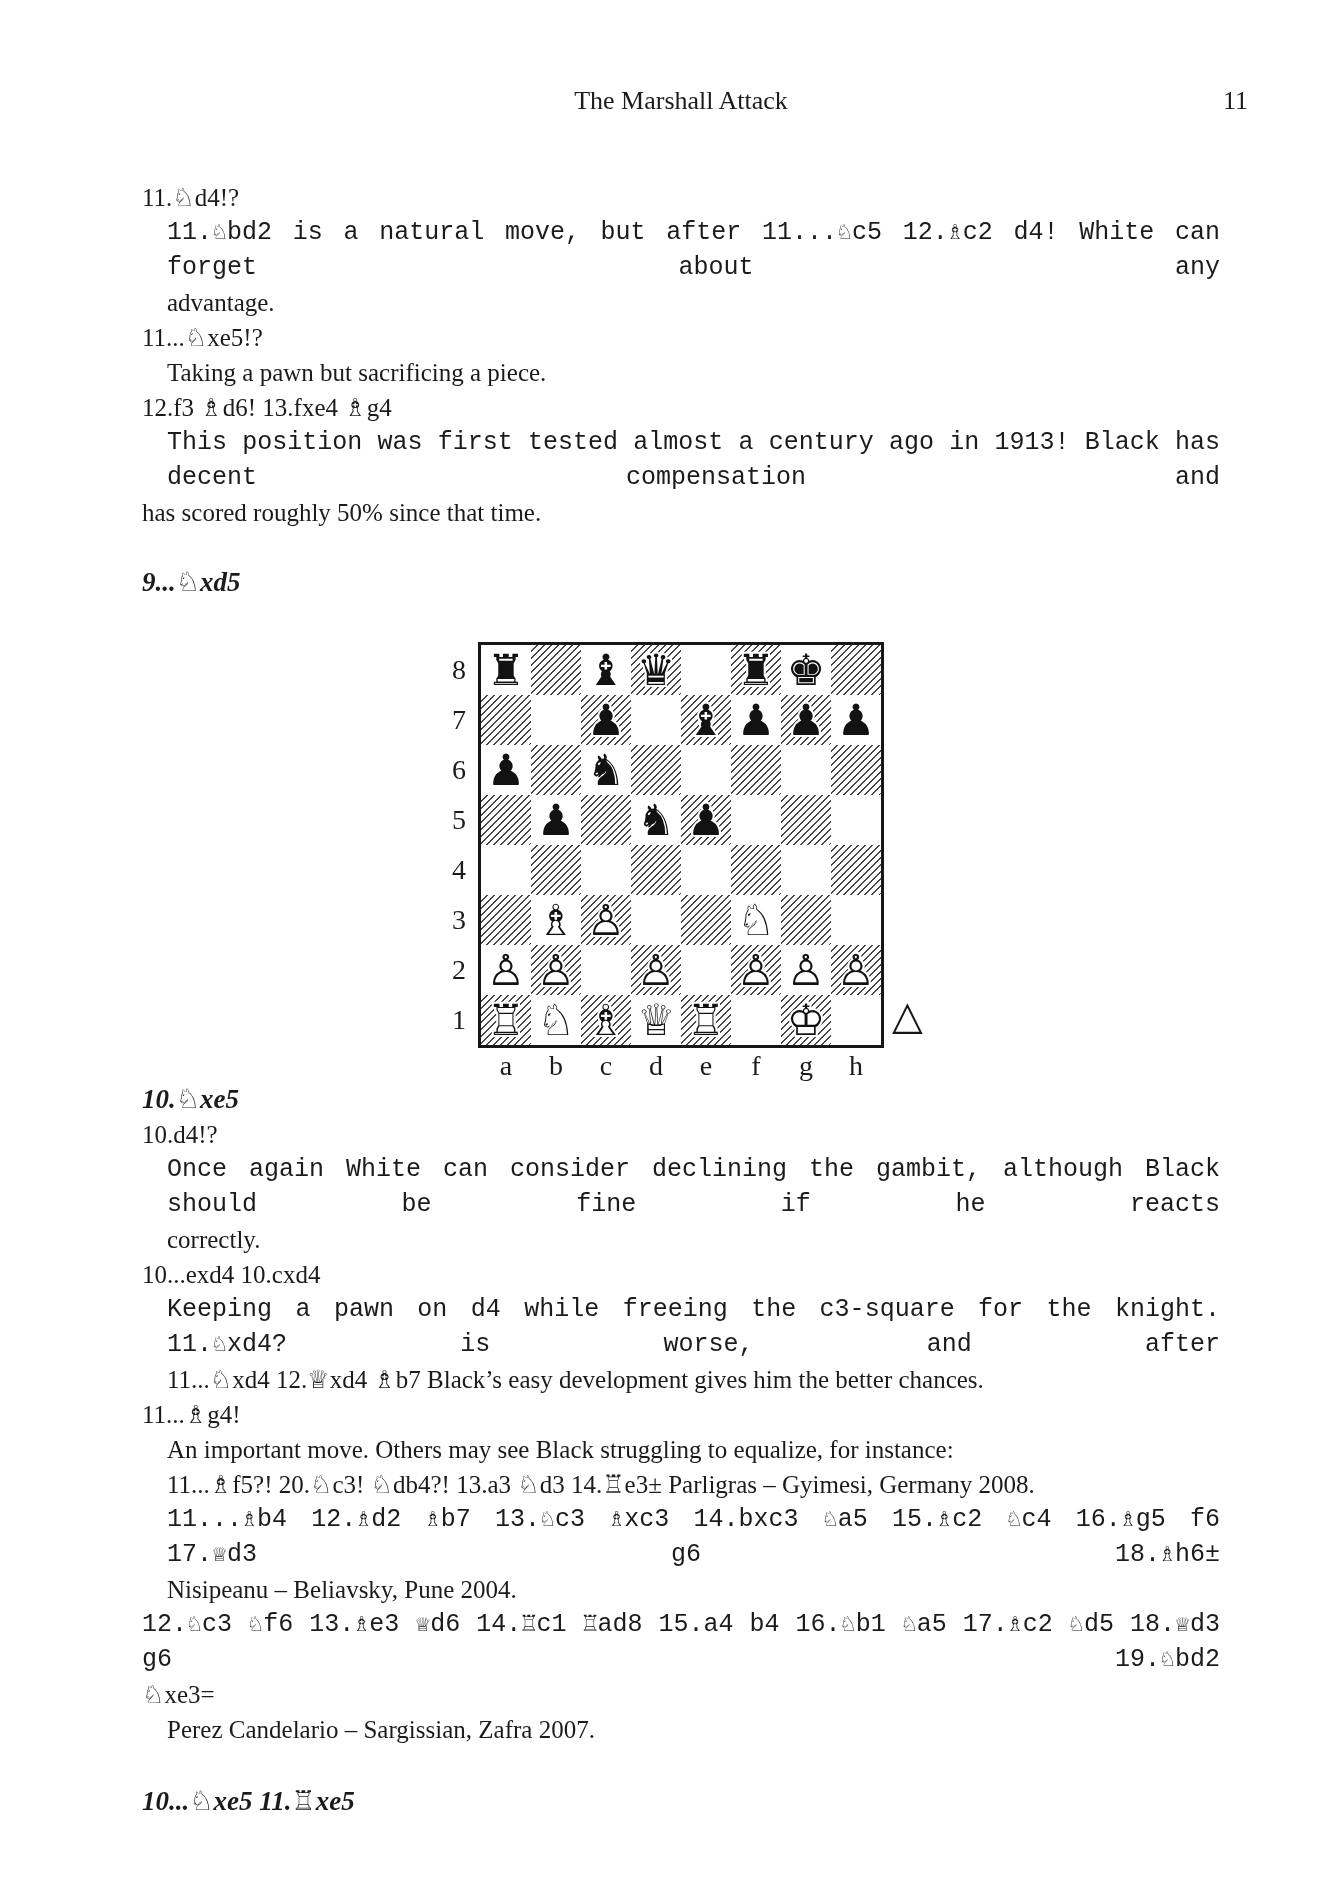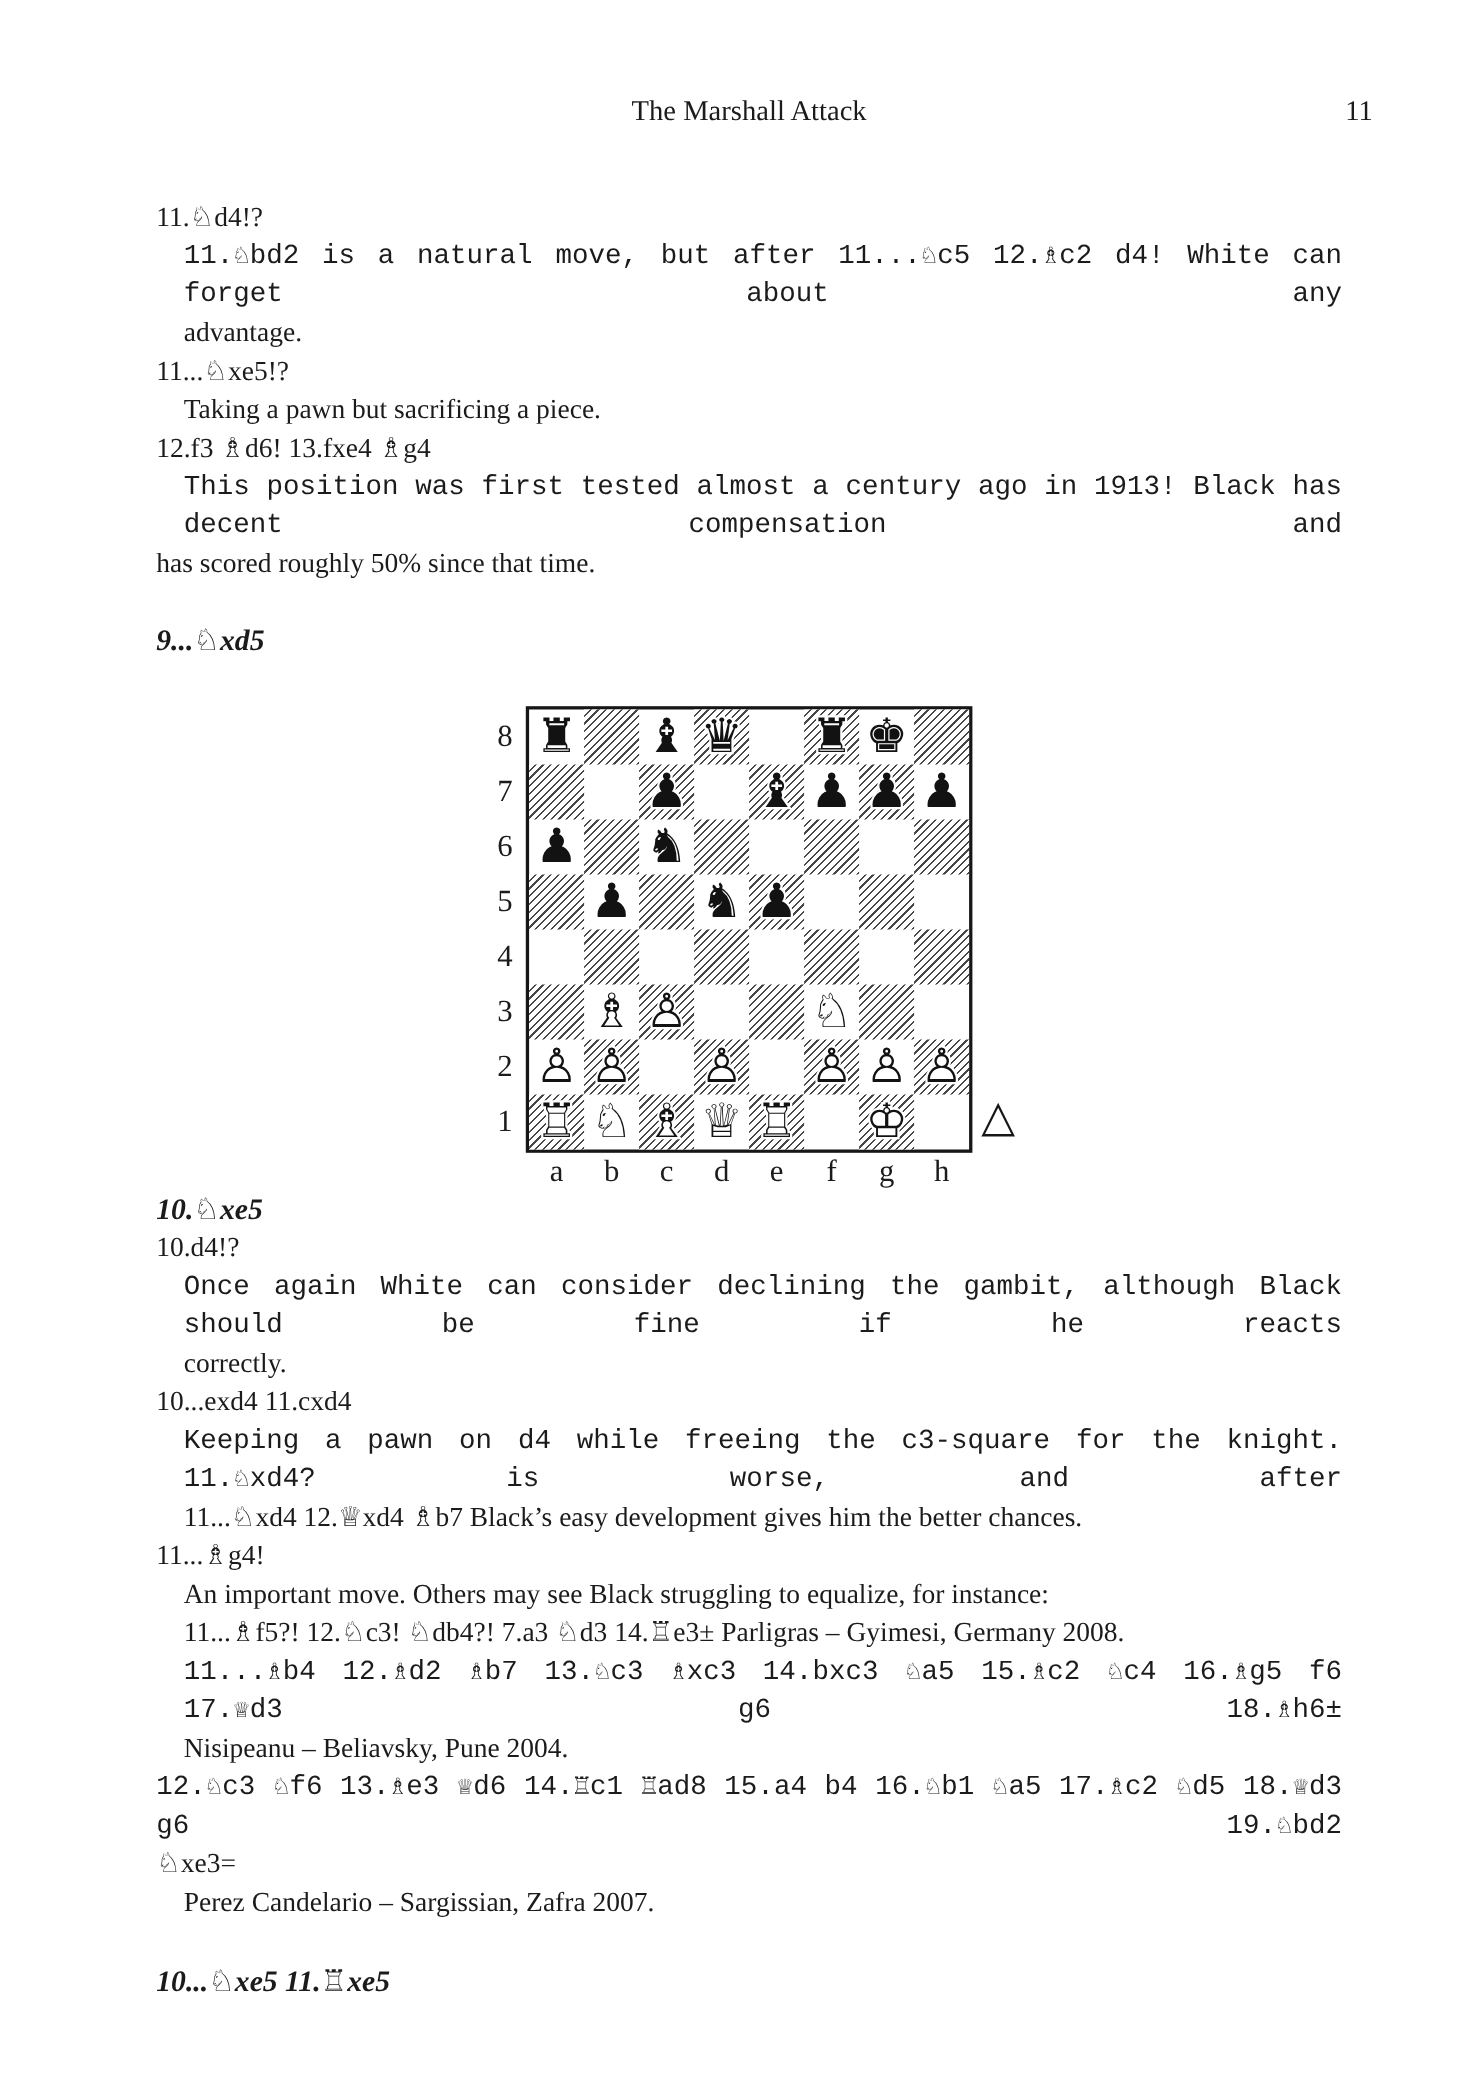--- a/index.html
+++ b/index.html
@@ -239,26 +239,26 @@
           <div>h</div>
         </div>
       <div class="wtm">△</div>
     </div>
 
     <div>
         <div class="line bold">10.♘xe5</div>
         <div class="line">10.d4!?</div>
         <div class="line indent justify">Once again White can consider declining the gambit, although Black should be fine if he reacts</div>
         <div class="line indent">correctly.</div>
-        <div class="line">10...exd4 11.cxd4</div>
+        <div class="line">10...exd4 10.cxd4</div>
         <div class="line indent justify">Keeping a pawn on d4 while freeing the c3-square for the knight. 11.♘xd4? is worse, and after</div>
         <div class="line indent">11...♘xd4 12.♕xd4 ♗b7 Black’s easy development gives him the better chances.</div>
         <div class="line">11...♗g4!</div>
         <div class="line indent">An important move. Others may see Black struggling to equalize, for instance:</div>
-        <div class="line indent">11...♗f5?! 12.♘c3! ♘db4?! 7.a3 ♘d3 14.♖e3± Parligras – Gyimesi, Germany 2008.</div>
+        <div class="line indent">11...♗f5?! 20.♘c3! ♘db4?! 13.a3 ♘d3 14.♖e3± Parligras – Gyimesi, Germany 2008.</div>
         <div class="line indent justify">11...♗b4 12.♗d2 ♗b7 13.♘c3 ♗xc3 14.bxc3 ♘a5 15.♗c2 ♘c4 16.♗g5 f6 17.♕d3 g6 18.♗h6±</div>
         <div class="line indent">Nisipeanu – Beliavsky, Pune 2004.</div>
         <div class="line justify">12.♘c3 ♘f6 13.♗e3 ♕d6 14.♖c1 ♖ad8 15.a4 b4 16.♘b1 ♘a5 17.♗c2 ♘d5 18.♕d3 g6 19.♘bd2</div>
         <div class="line">♘xe3=</div>
         <div class="line indent">Perez Candelario – Sargissian, Zafra 2007.</div>
         <div class="line bold" style="margin-top: 37px;">10...♘xe5 11.♖xe5</div>
       </div>
 
   </div>
 </div>

